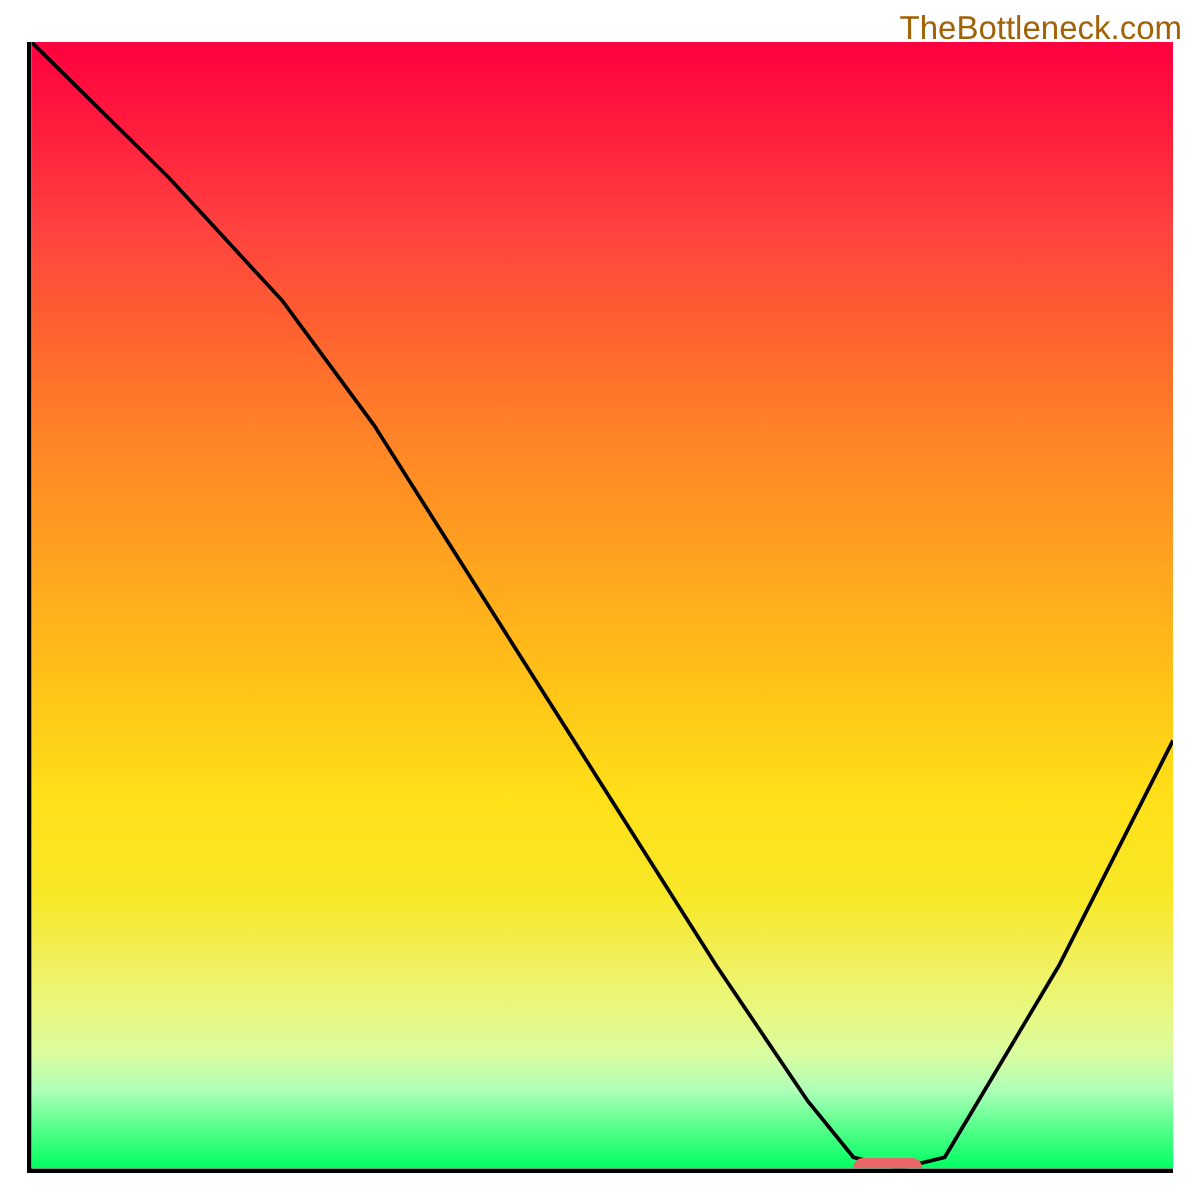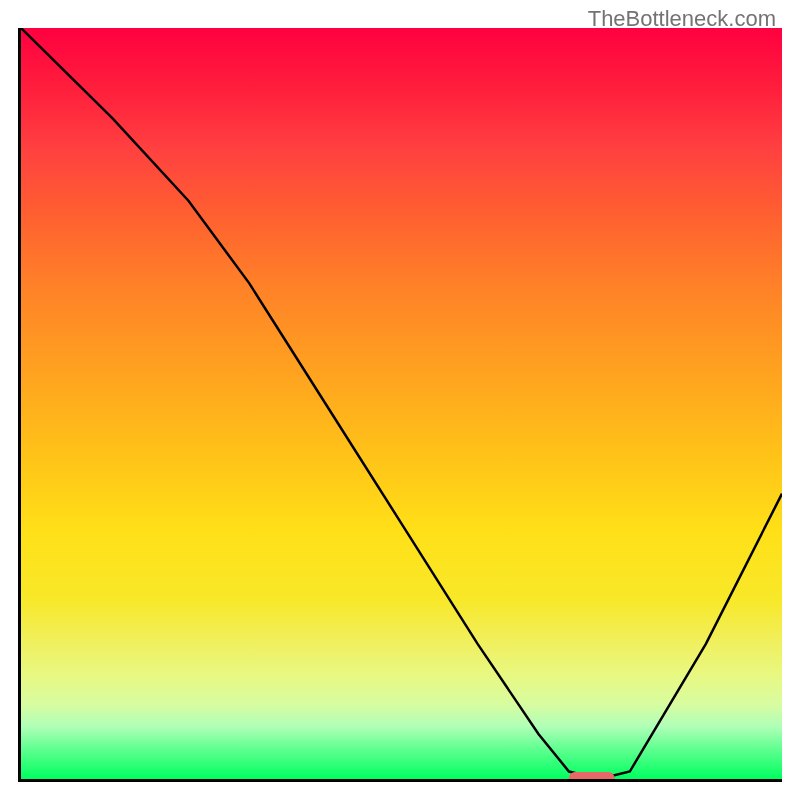--- a/index.html
+++ b/index.html
@@ -11,22 +11,22 @@
     font-family: Arial, sans-serif;
   }
   .container {
     width: 800px;
     height: 800px;
     position: relative;
   }
   .watermark {
     position: absolute;
     top: 6px;
-    right: 24px;
-    color: #737373;
+    right: 12px;
+    color: #a16207;
     font-size: 22px;
     font-weight: 500;
     z-index: 10;
     margin-left: 32px;
   }
   .plot-area {
     position: absolute;
     left: 18px;
     top: 28px;
     width: 764px;

